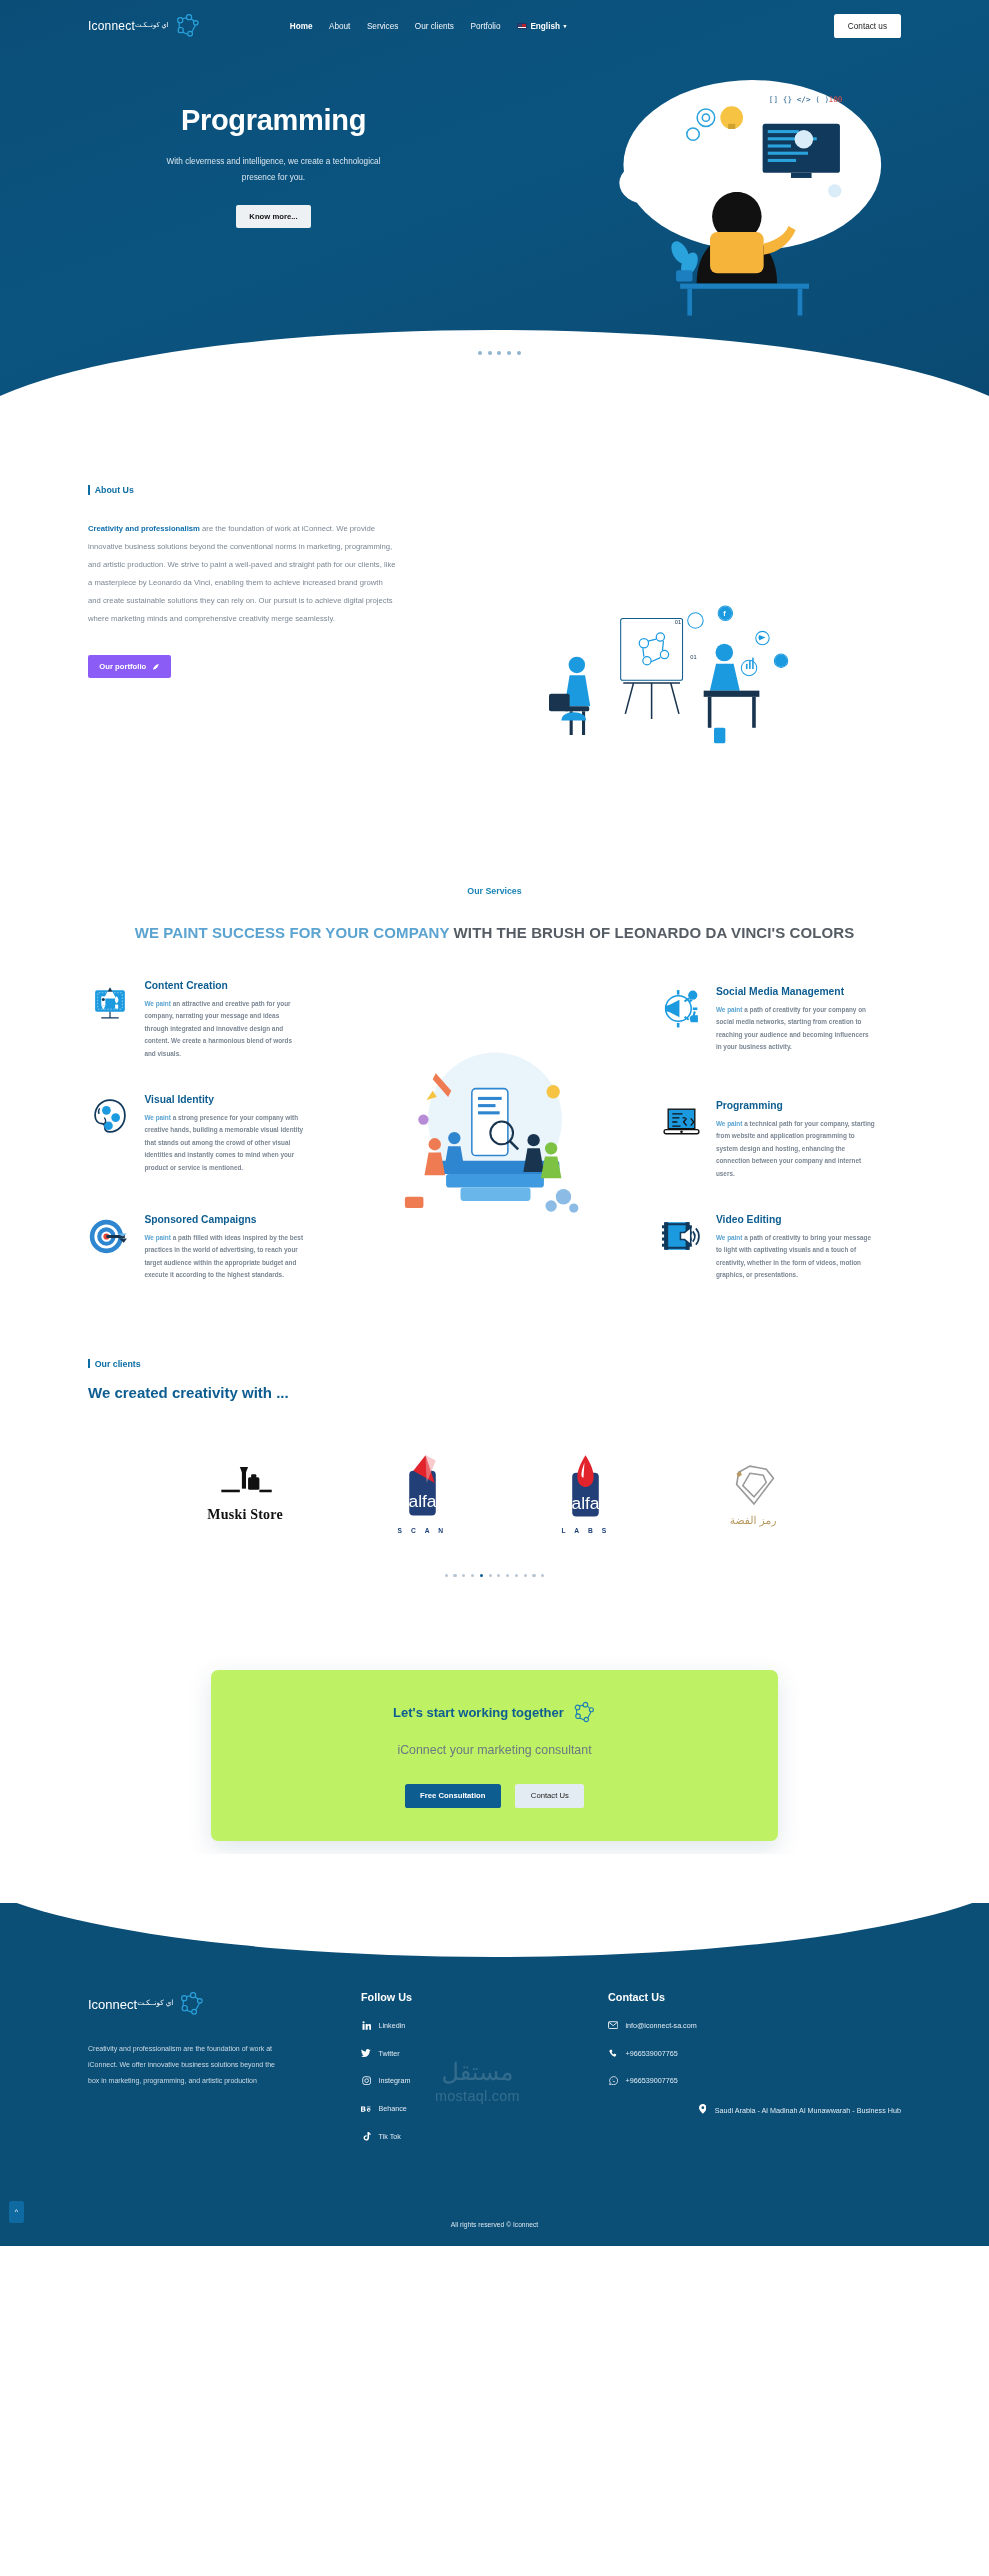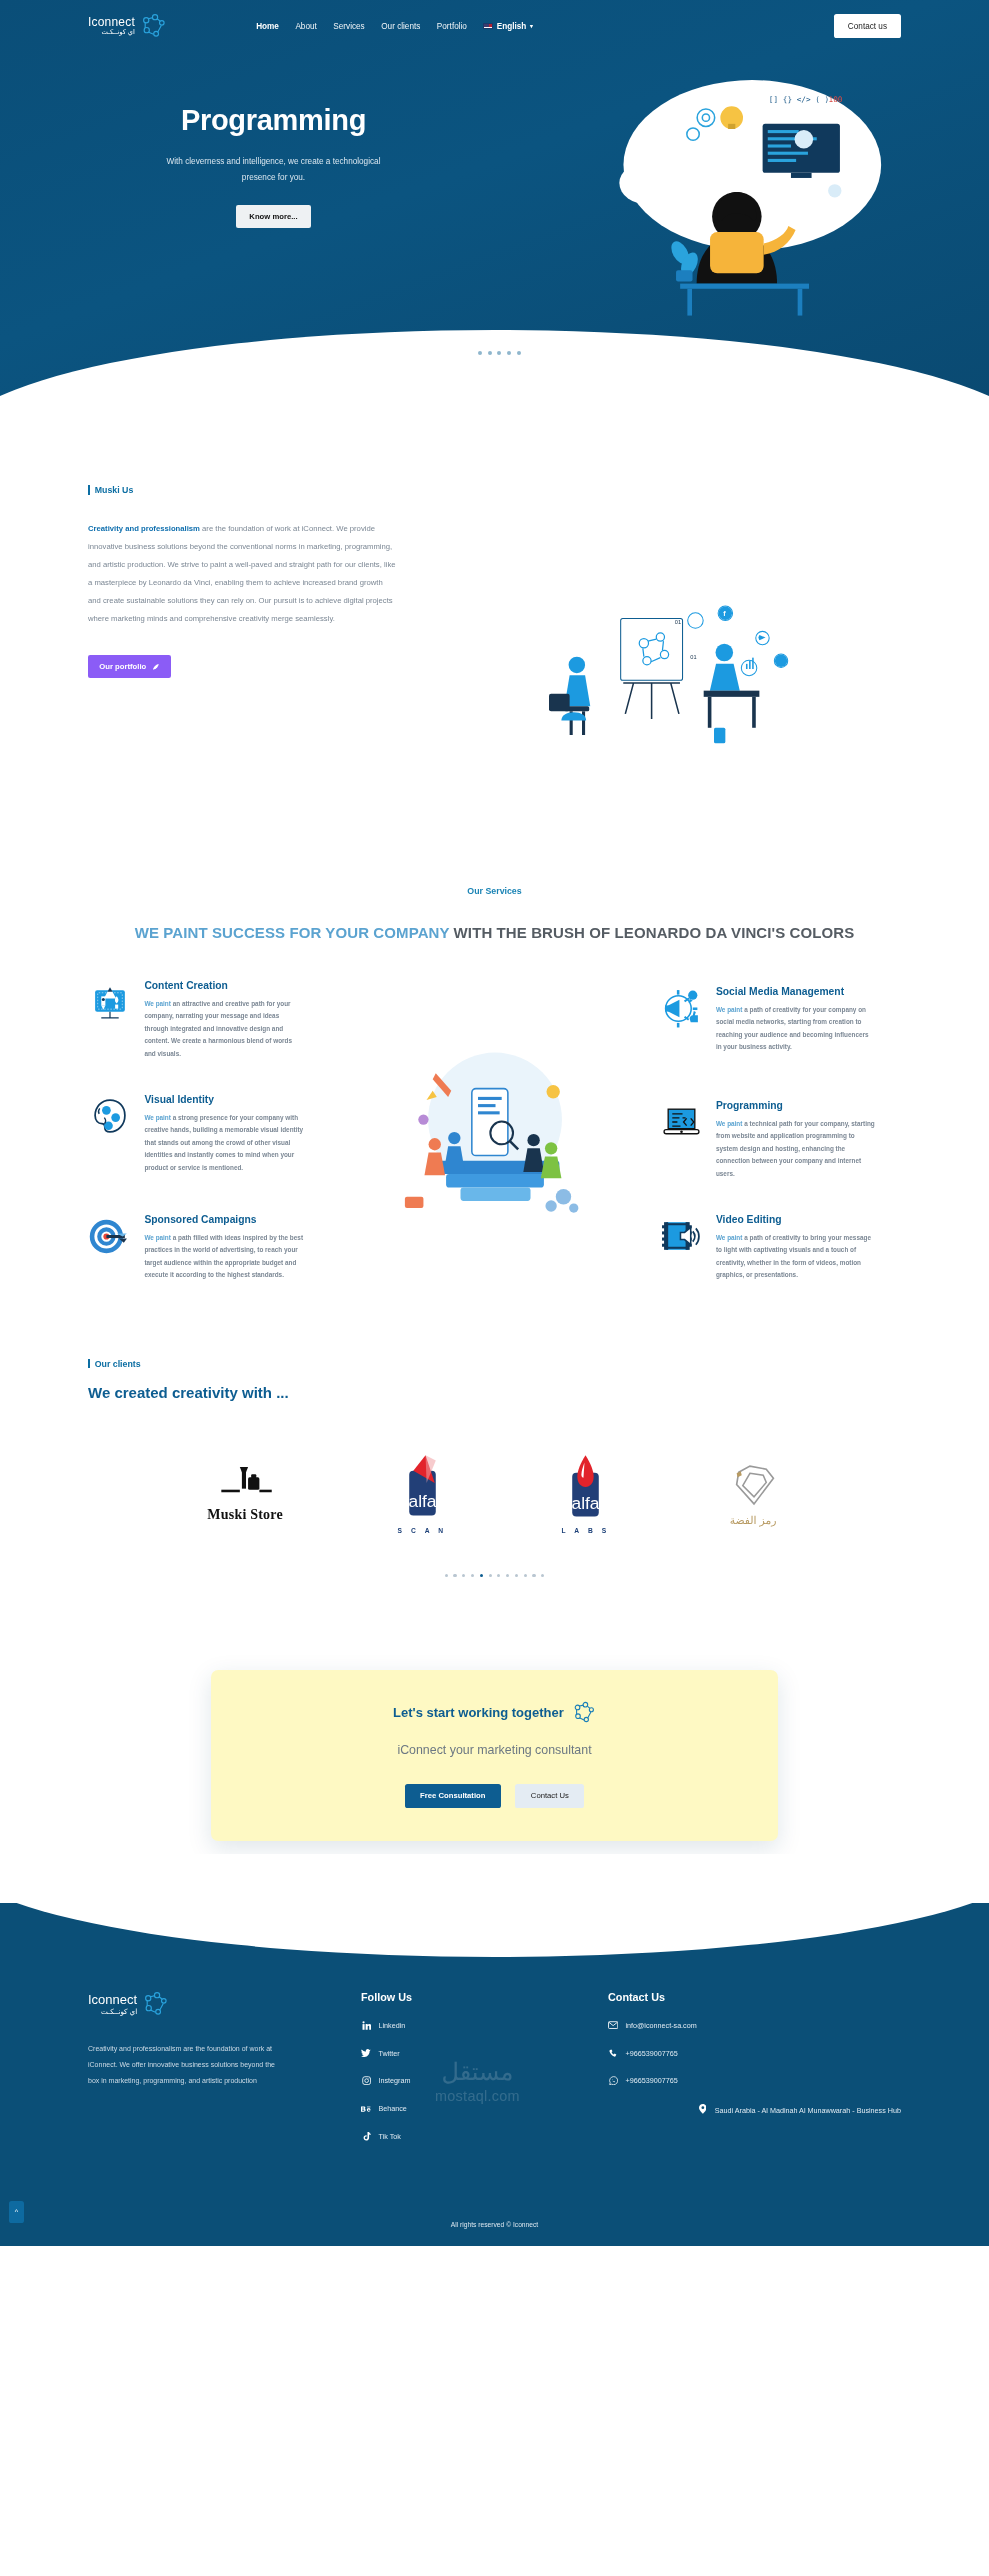--- a/index.html
+++ b/index.html
@@ -9,21 +9,21 @@
   a{text-decoration:none;color:inherit;}
 
   
   .hero{position:relative;width:989px;height:397px;background:#0b4f77;overflow:hidden;}
   .hero-bg-grad{position:absolute;inset:0;
     background:linear-gradient(160deg,#0a4e78 0%,#0b5480 45%,#0a4a72 100%);}
   .hero-curve{position:absolute;left:-5%;bottom:-46px;width:110%;height:113px;
     background:#fff;border-radius:50% 50% 0 0 / 100% 100% 0 0;}
   .nav{position:relative;z-index:5;display:flex;align-items:center;height:52px;padding:0 88px;}
   .brand{display:flex;align-items:center;gap:5.2px;}
-  .brand-words{display:flex;flex-direction:column;line-height:1;}
+  .brand-words{display:flex;flex-direction:row;line-height:1;}
   .brand-en{color:#fff;font-size:12px;letter-spacing:0.2px;font-weight:400;}
   .brand-ar{color:#fff;font-size:6.7px;letter-spacing:0.5px;margin-top:1.5px;direction:rtl;}
   .logo-mark{width:27px;height:27px;}
   .nav-links{display:flex;align-items:center;gap:16.5px;margin-left:89px;}
   .nav-links a{color:#f2f6f9;font-size:8.2px;}
   .nav-links a.active{color:#fff;font-weight:700;}
   .lang{display:flex;align-items:center;gap:3.6px;color:#fff;font-size:8.2px;font-weight:700;cursor:pointer;}
   .flag{width:9.8px;height:6.7px;display:inline-block;position:relative;border:0.5px solid #1b3a6b;
         background:linear-gradient(#b22234 0 15%,#fff 15% 30%,#b22234 30% 45%,#fff 45% 60%,
         #b22234 60% 75%,#fff 75% 90%,#b22234 90% 100%);}
@@ -88,21 +88,21 @@
   .logo-cell{display:flex;flex-direction:column;align-items:center;justify-content:center;gap:6.2px;}
   .muski{font-family:"Liberation Serif",serif;font-weight:700;font-size:14px;color:#111;letter-spacing:0.2px;}
   .alfa-word{font-size:6.7px;letter-spacing:3.6px;color:#1b3f77;font-weight:700;}
   .ramz{color:#b89b63;font-size:10.8px;direction:rtl;}
   .cl-dots{display:flex;justify-content:center;gap:5.7px;margin-top:31px;}
   .cl-dots .d{width:3.1px;height:3.1px;border-radius:50%;background:#b9c6d1;}
   .cl-dots .d.on{background:#0d5d91;}
 
   
   .cta-zone{margin-top:93px;padding:0 88px 62px;}
-  .cta{width:567px;margin:0 auto;background:#fef9c3;border-radius:7.2px;
+  .cta{width:567px;margin:0 auto;background:#bef264;border-radius:7.2px;
      box-shadow:0 7.2px 25px rgba(16,60,96,.13);padding:31px 0 33px;text-align:center;}
   .cta-h{display:flex;align-items:center;justify-content:center;gap:8.2px;
      color:#0d5d91;font-size:13px;font-weight:700;}
   .cta-sub{color:#6c7883;font-size:12.4px;margin-top:18.5px;}
   .cta-btns{display:flex;justify-content:center;gap:14.4px;margin-top:27px;}
   .btn-primary{background:#0d5d91;color:#fff;border:none;border-radius:2.6px;font-size:7.7px;
      font-weight:700;padding:7.2px 15.5px;cursor:pointer;font-family:inherit;}
   .btn-ghost{background:#e4ecf3;color:#1b1b1b;border:none;border-radius:2.6px;font-size:7.7px;
      padding:7.2px 15.5px;cursor:pointer;font-family:inherit;}
 
@@ -222,21 +222,21 @@
     <span class="dot"></span>
     <span class="dot"></span>
   </div>
 
   <div class="hero-curve"></div>
 
 </section>
 
 <section class="wrap about">
   <div class="about-left">
-    <div class="eyebrow">Muski Us</div>
+    <div class="eyebrow">About Us</div>
     <p class="about-p">
       <b>Creativity and professionalism</b><span> are the foundation of work at iConnect. We provide innovative business solutions beyond the conventional norms in marketing, programming, and artistic production. We strive to paint a well-paved and straight path for our clients, like a masterpiece by Leonardo da Vinci, enabling them to achieve increased brand growth and create sustainable solutions they can rely on. Our pursuit is to achieve digital projects where marketing minds and comprehensive creativity merge seamlessly.</span>
     </p>
     <button class="portfolio-btn">
       <span>Our portfolio</span>
       <svg width="7.7" height="7.7" viewBox="0 0 16 16">
         <path d="M14 2C9 3 5 6 3 11l-1 3 3-1c5-2 8-6 9-11z" fill="#fff"></path>
       </svg>
     </button>
   </div>

